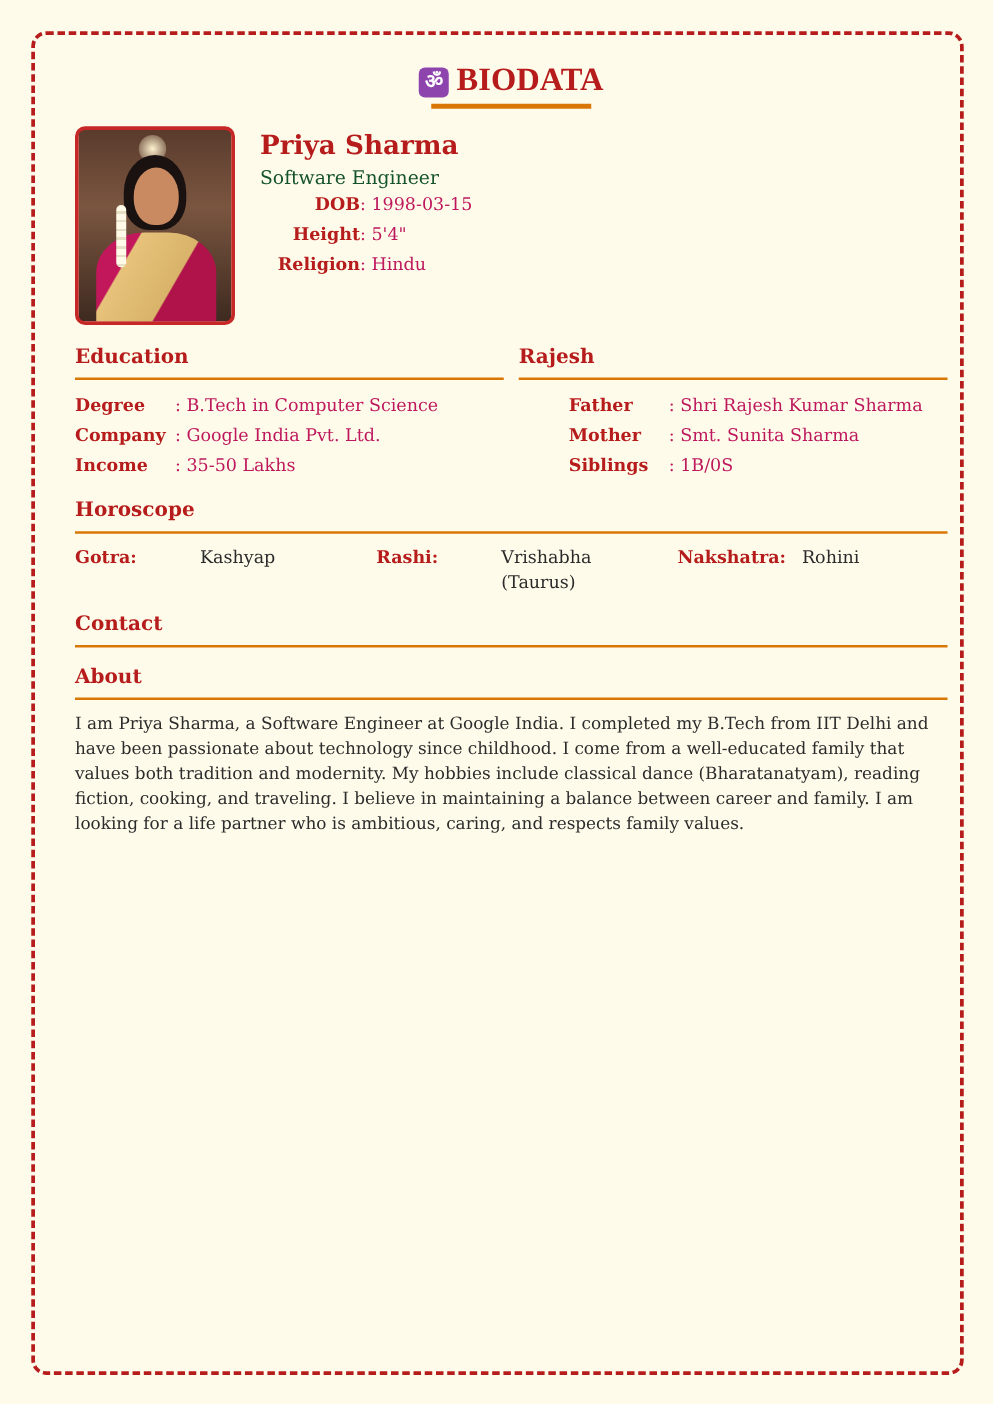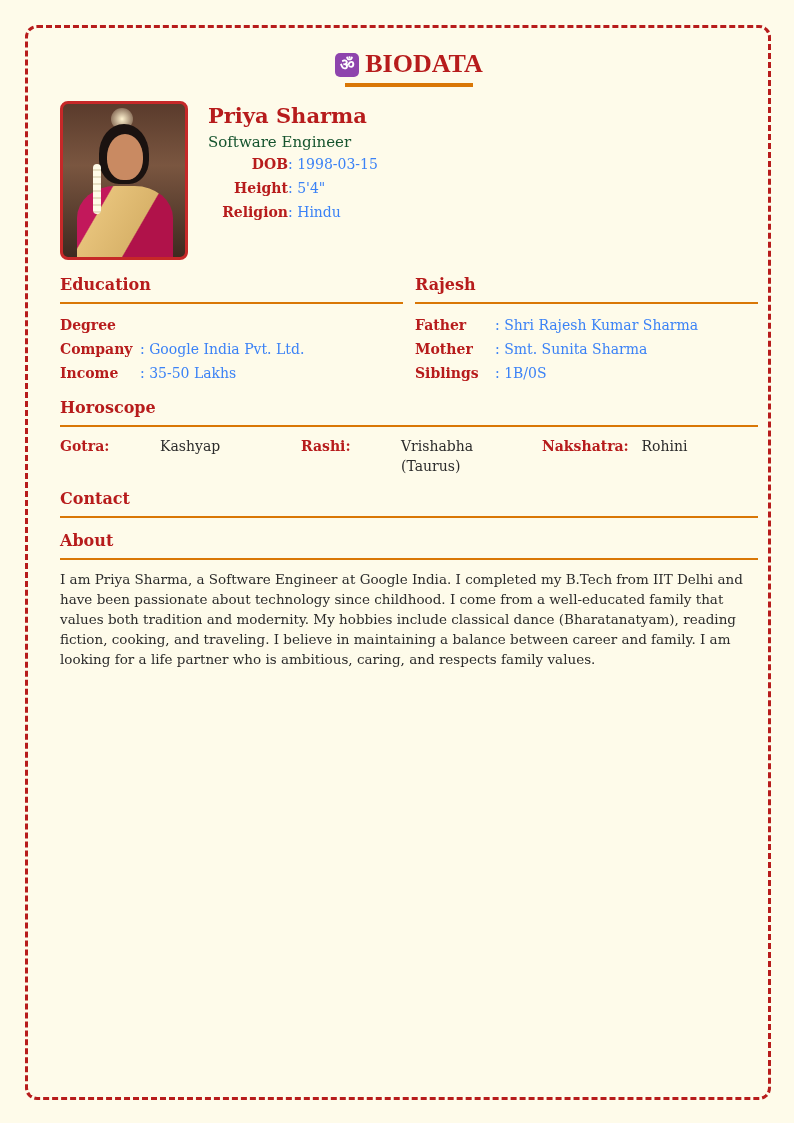--- a/index.html
+++ b/index.html
@@ -87,33 +87,33 @@
   .info { margin-left: 20px; }
   .name {
     font-size: 21px; font-weight: bold; color: #b71c1c;
     line-height: 26px; margin-top: 2px;
   }
   .occupation {
     font-size: 15px; color: #14532d; line-height: 20px; margin-top: 3px;
   }
   .kv { display: flex; font-size: 14px; line-height: 24px; }
   .kv .k { font-weight: bold; color: #b71c1c; }
-  .kv .v { color: #3b82f6; }
+  .kv .v { color: #be185d; }
   .info .kv .k { width: 80px; text-align: right; }
   .twocol { display: flex; gap: 12px; margin-top: 14px; }
   .col { flex: 1; }
   .section-head {
     font-size: 16px; font-weight: bold; color: #b71c1c;
     line-height: 22px;
     border-bottom: 2px solid #d97706;
     padding-bottom: 6px;
     margin-bottom: 9px;
   }
   .edu .kv .k { width: 80px; }
-  .fam .kv .k { width: 80px; }
+  .fam .kv .k { width: 80px; margin-left: 40px; }
   .section { margin-top: 12px; }
   .horo { display: flex; font-size: 14px; line-height: 20px; }
   .horo .cell { display: flex; width: 241px; }
   .horo .cell:last-child { width: 216px; }
   .horo .k { font-weight: bold; color: #b71c1c; width: 100px; }
   .horo .v { width: 117px; }
   .plain { font-size: 14px; line-height: 20px; }
   .about { font-size: 13.5px; line-height: 20px; }
 </style>
 </head>
@@ -152,20 +152,21 @@
         <span class="v">: Hindu</span>
       </div>
     </div>
   </div>
 
   <div class="twocol">
     <div class="col edu">
       <div class="section-head">Education</div>
       <div class="kv">
         <span class="k">Degree</span>
+        <span class="v">: B.Tech in Computer Science</span>
       </div>
       <div class="kv">
         <span class="k">Company</span>
         <span class="v">: Google India Pvt. Ltd.</span>
       </div>
       <div class="kv">
         <span class="k">Income</span>
         <span class="v">: 35-50 Lakhs</span>
       </div>
     </div>

